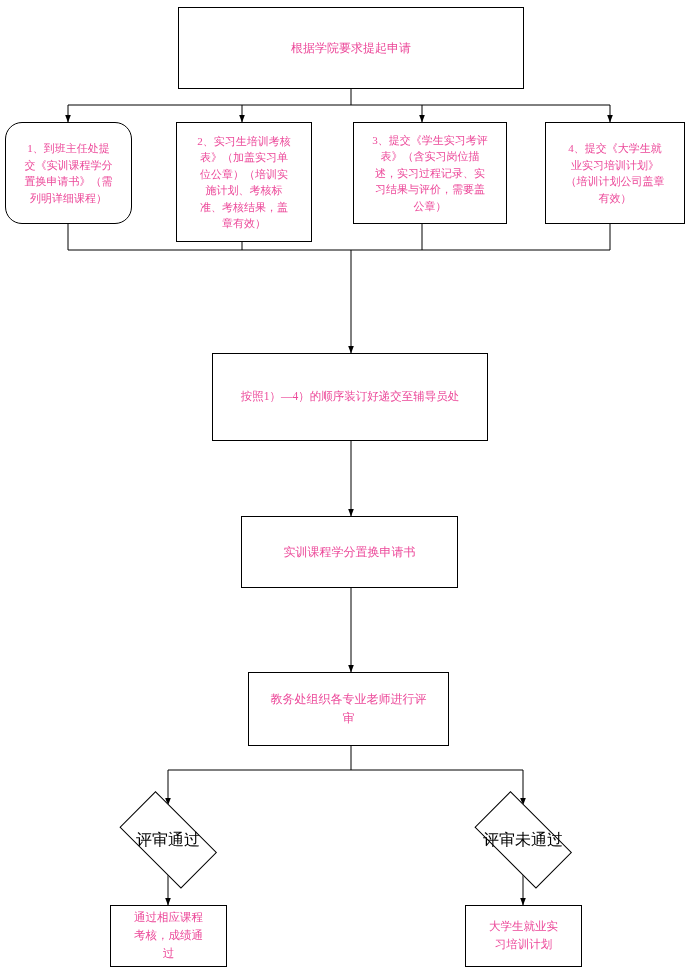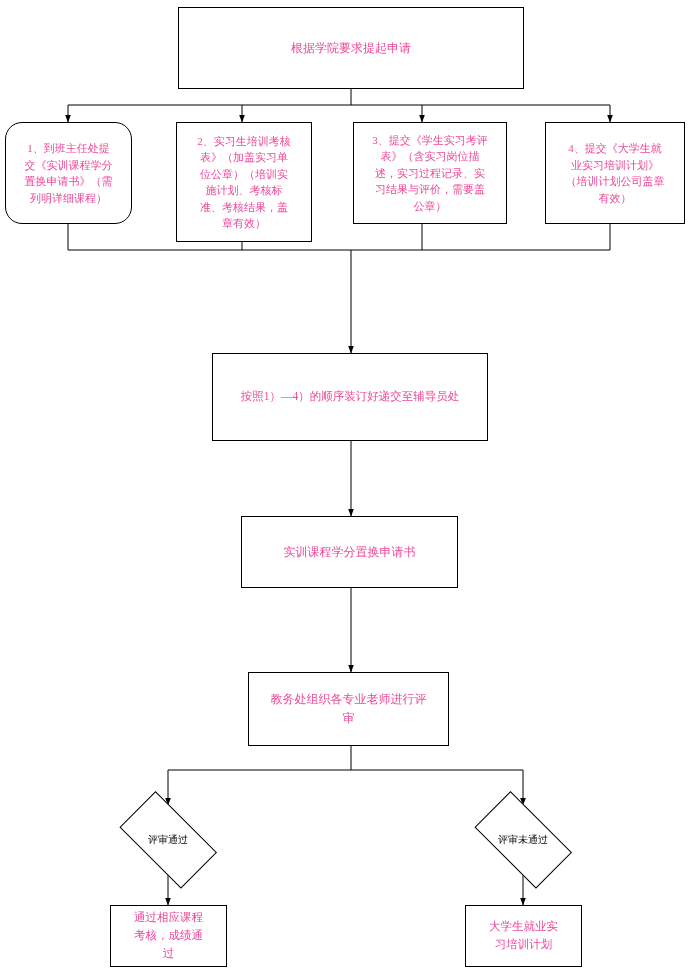--- a/index.html
+++ b/index.html
@@ -55,21 +55,21 @@
   }
   .diamond .dlabel {
     position: absolute;
     left: 0;
     top: 0;
     width: 100%;
     height: 100%;
     display: flex;
     align-items: center;
     justify-content: center;
-    font-size: 10px;
+    font-size: 16px;
     color: #000000;
     text-align: center;
   }
   svg.links {
     position: absolute;
     left: 0;
     top: 0;
     width: 689px;
     height: 971px;
     pointer-events: none;

